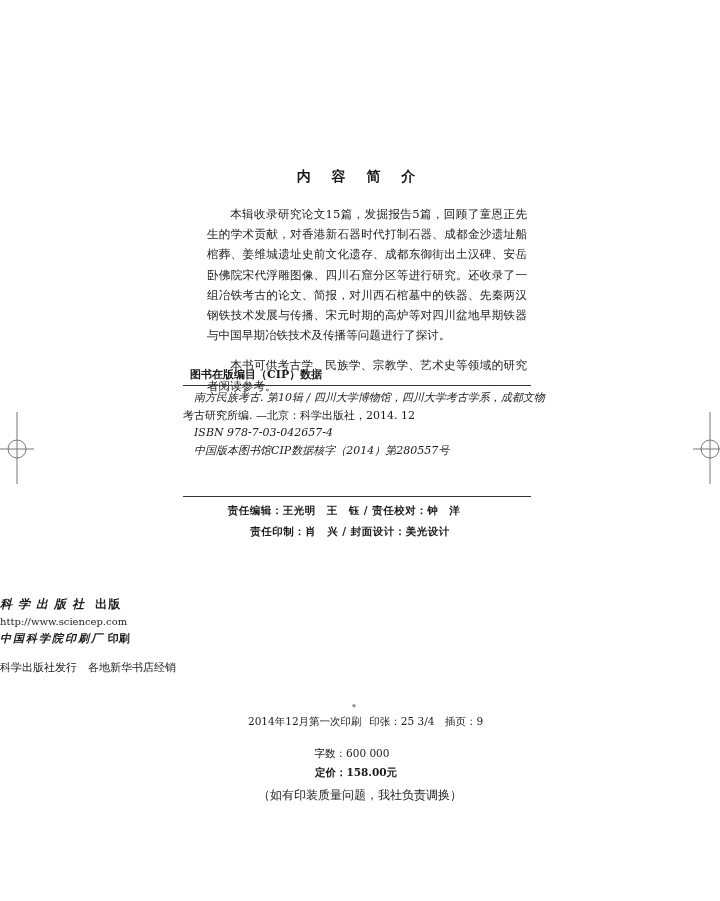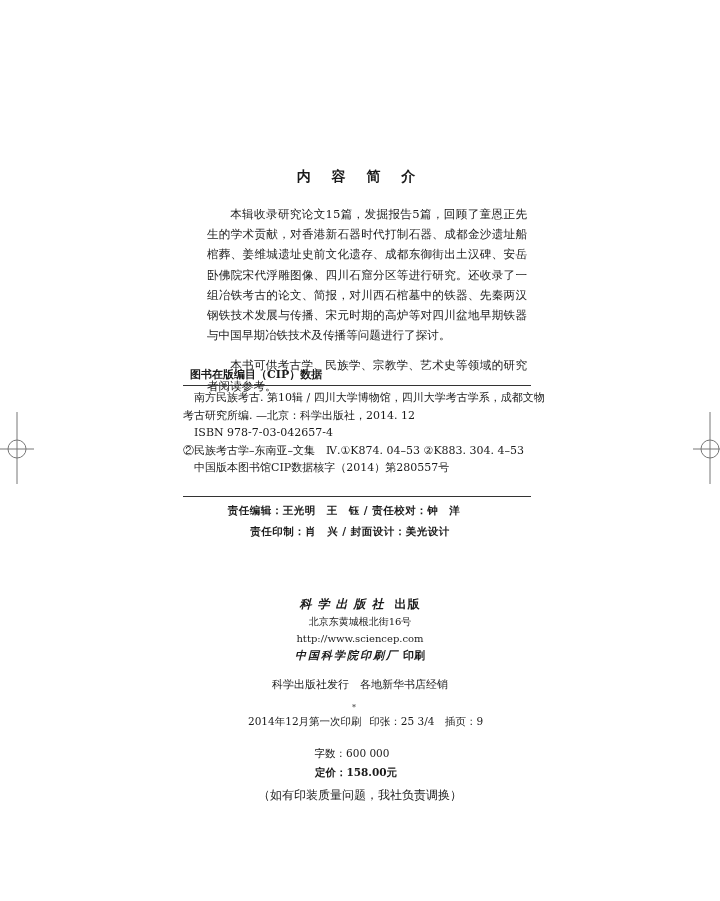--- a/index.html
+++ b/index.html
@@ -29,32 +29,32 @@
   }
   .rule { position: absolute; left: 183px; width: 348px; height: 0; border-top: 1px solid #333; }
   #rule-top { top: 385px; }
   #rule-bottom { top: 496px; }
 
   .cip-body {
     position: absolute; left: 183px; width: 350px; top: 389px;
     font-size: 11px; line-height: 17.5px;
   }
   .cip-body .ln { white-space: nowrap; }
-  .cip-body .ind { padding-left: 11px; }
+  .cip-body .ind { padding-left: 11px; font-style: italic; }
 
   .credits {
     position: absolute; left: 0; width: 720px; text-align: center;
     font-size: 10.5px; font-weight: bold; letter-spacing: 0.5px;
   }
   #credits-1 { top: 504px; left: -16px; }
   #credits-2 { top: 525px; left: -10px; }
 
   .pub-block {
     position: absolute; left: 0; width: 720px; top: 596px;
-    text-align: center; font-size: 10px; line-height: 17px;
+    text-align: left; font-size: 10px; line-height: 17px;
   }
   .pub-block .publisher { font-size: 12px; font-weight: bold; letter-spacing: 1px; }
   .pub-block .publisher .logo { letter-spacing: 6px; font-style: italic; }
   .pub-block .printer { font-size: 11px; font-weight: bold; }
   .pub-block .printer .logo { font-style: italic; letter-spacing: 2px; }
   .pub-block .distrib { font-size: 11px; margin-top: 12px; }
 
   .star { position: absolute; left: 352px; top: 703px; font-size: 8px; }
 
   .edition {
@@ -96,34 +96,32 @@
   <p>本书可供考古学、民族学、宗教学、艺术史等领域的研究者阅读参考。</p>
 </div>
 
 <div class="cip-heading">图书在版编目（CIP）数据</div>
 <div id="rule-top" class="rule"></div>
 
 <div class="cip-body">
   <div class="ln ind">南方民族考古. 第10辑 / 四川大学博物馆，四川大学考古学系，成都文物</div>
   <div class="ln">考古研究所编. —北京：科学出版社，2014. 12</div>
   <div class="ln ind">ISBN 978-7-03-042657-4</div>
-  <div class="ln">②民族考古学–东南亚–文集　Ⅳ.①K874. 04–53 ②K883. 304. 4–53</div>
   <div class="ln ind">中国版本图书馆CIP数据核字（2014）第280557号</div>
 </div>
 <div id="rule-bottom" class="rule"></div>
 
 <div id="credits-1" class="credits">责任编辑：王光明　王　钰 / 责任校对：钟　洋</div>
 <div id="credits-2" class="credits">责任印制：肖　兴 / 封面设计：美光设计</div>
 
 <div class="pub-block">
   <div class="publisher">
     <span class="logo">科学出版社</span>
     <span>出版</span>
   </div>
-  <div>北京东黄城根北街16号</div>
   <div>http://www.sciencep.com</div>
   <div class="printer">
     <span class="logo">中国科学院印刷厂</span>
     <span>印刷</span>
   </div>
   <div class="distrib">科学出版社发行　各地新华书店经销</div>
 </div>
 
 <div class="star">*</div>
 

